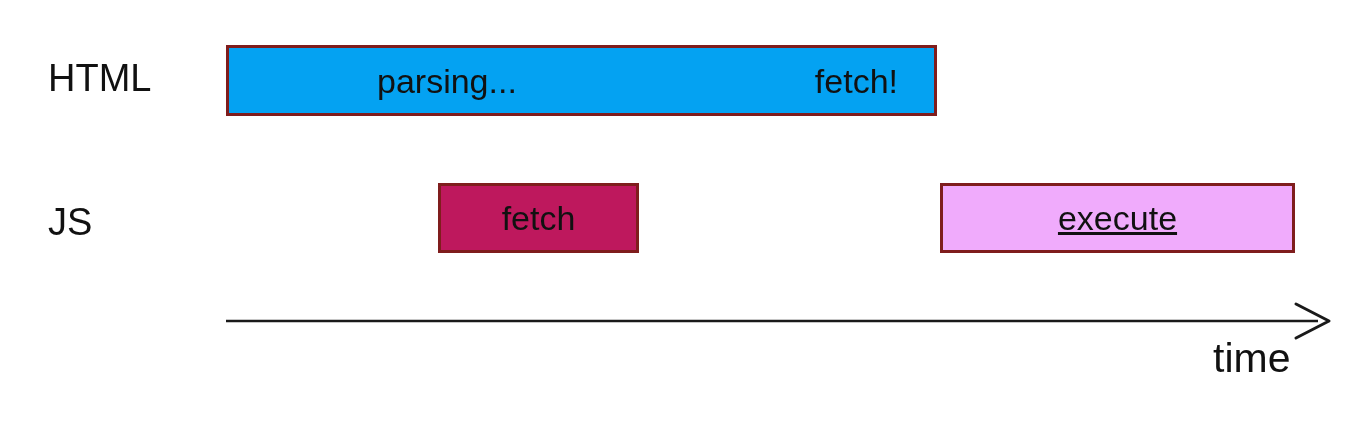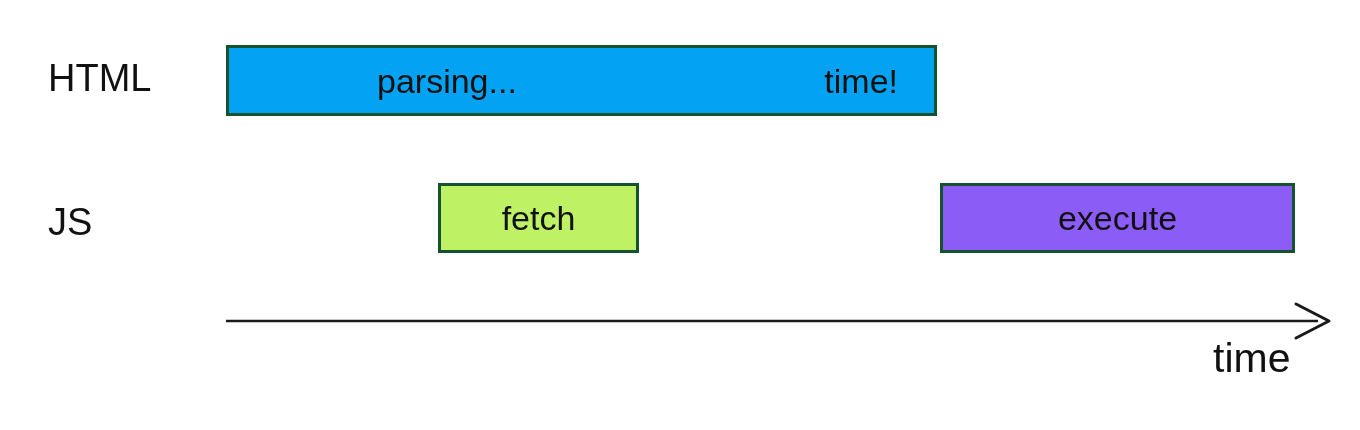--- a/index.html
+++ b/index.html
@@ -21,21 +21,21 @@
     font-size: 38px;
     line-height: 1;
     color: #111111;
     white-space: nowrap;
   }
   .label-html { left: 48px;  top: 59px; }
   .label-js   { left: 48px;  top: 196px; margin-top: 7px; }
   .bar {
     position: absolute;
     box-sizing: border-box;
-    border: 3px solid #14532d;
+    border: 3px solid #7f1d1d;
     display: flex;
     align-items: center;
     justify-content: center;
   }
   .bar-parsing { left: 226px; top: 45px;  width: 711px; height: 71px; }
   .bar-fetch   { left: 438px; top: 183px; width: 201px; height: 70px; }
   .bar-execute { left: 940px; top: 183px; width: 355px; height: 70px; }
   .bar-text {
     font-size: 34px;
     line-height: 1;
@@ -74,30 +74,30 @@
 </style>
 </head>
 <body>
 
 <div class="canvas">
 
   <div class="row-label label-html">HTML</div>
 
   <div class="bar bar-parsing" style="background: rgb(4, 162, 242);">
     <span class="bar-text parsing-text">parsing...</span>
-    <span class="bar-text done-text">time!</span>
+    <span class="bar-text done-text">fetch!</span>
   </div>
 
   <div class="row-label label-js">JS</div>
 
-  <div class="bar bar-fetch" style="background: #bef264;">
+  <div class="bar bar-fetch" style="background: #be185d;">
     <span class="bar-text">fetch</span>
   </div>
 
-  <div class="bar bar-execute" style="background: #8b5cf6;">
+  <div class="bar bar-execute" style="background: #f0abfc; text-decoration: underline;">
     <span class="bar-text">execute</span>
   </div>
 
   <svg class="axis-svg" viewBox="0 0 1360 430" xmlns="http://www.w3.org/2000/svg" aria-hidden="true">
     <line x1="226" y1="321" x2="1318" y2="321" stroke="#1a1a1a" stroke-width="2.5"></line>
     <polyline points="1296,304 1329,321 1296,338" fill="none" stroke="#1a1a1a" stroke-width="3" stroke-linecap="round" stroke-linejoin="round"></polyline>
   </svg>
 
   <div class="time-label">time</div>
 

